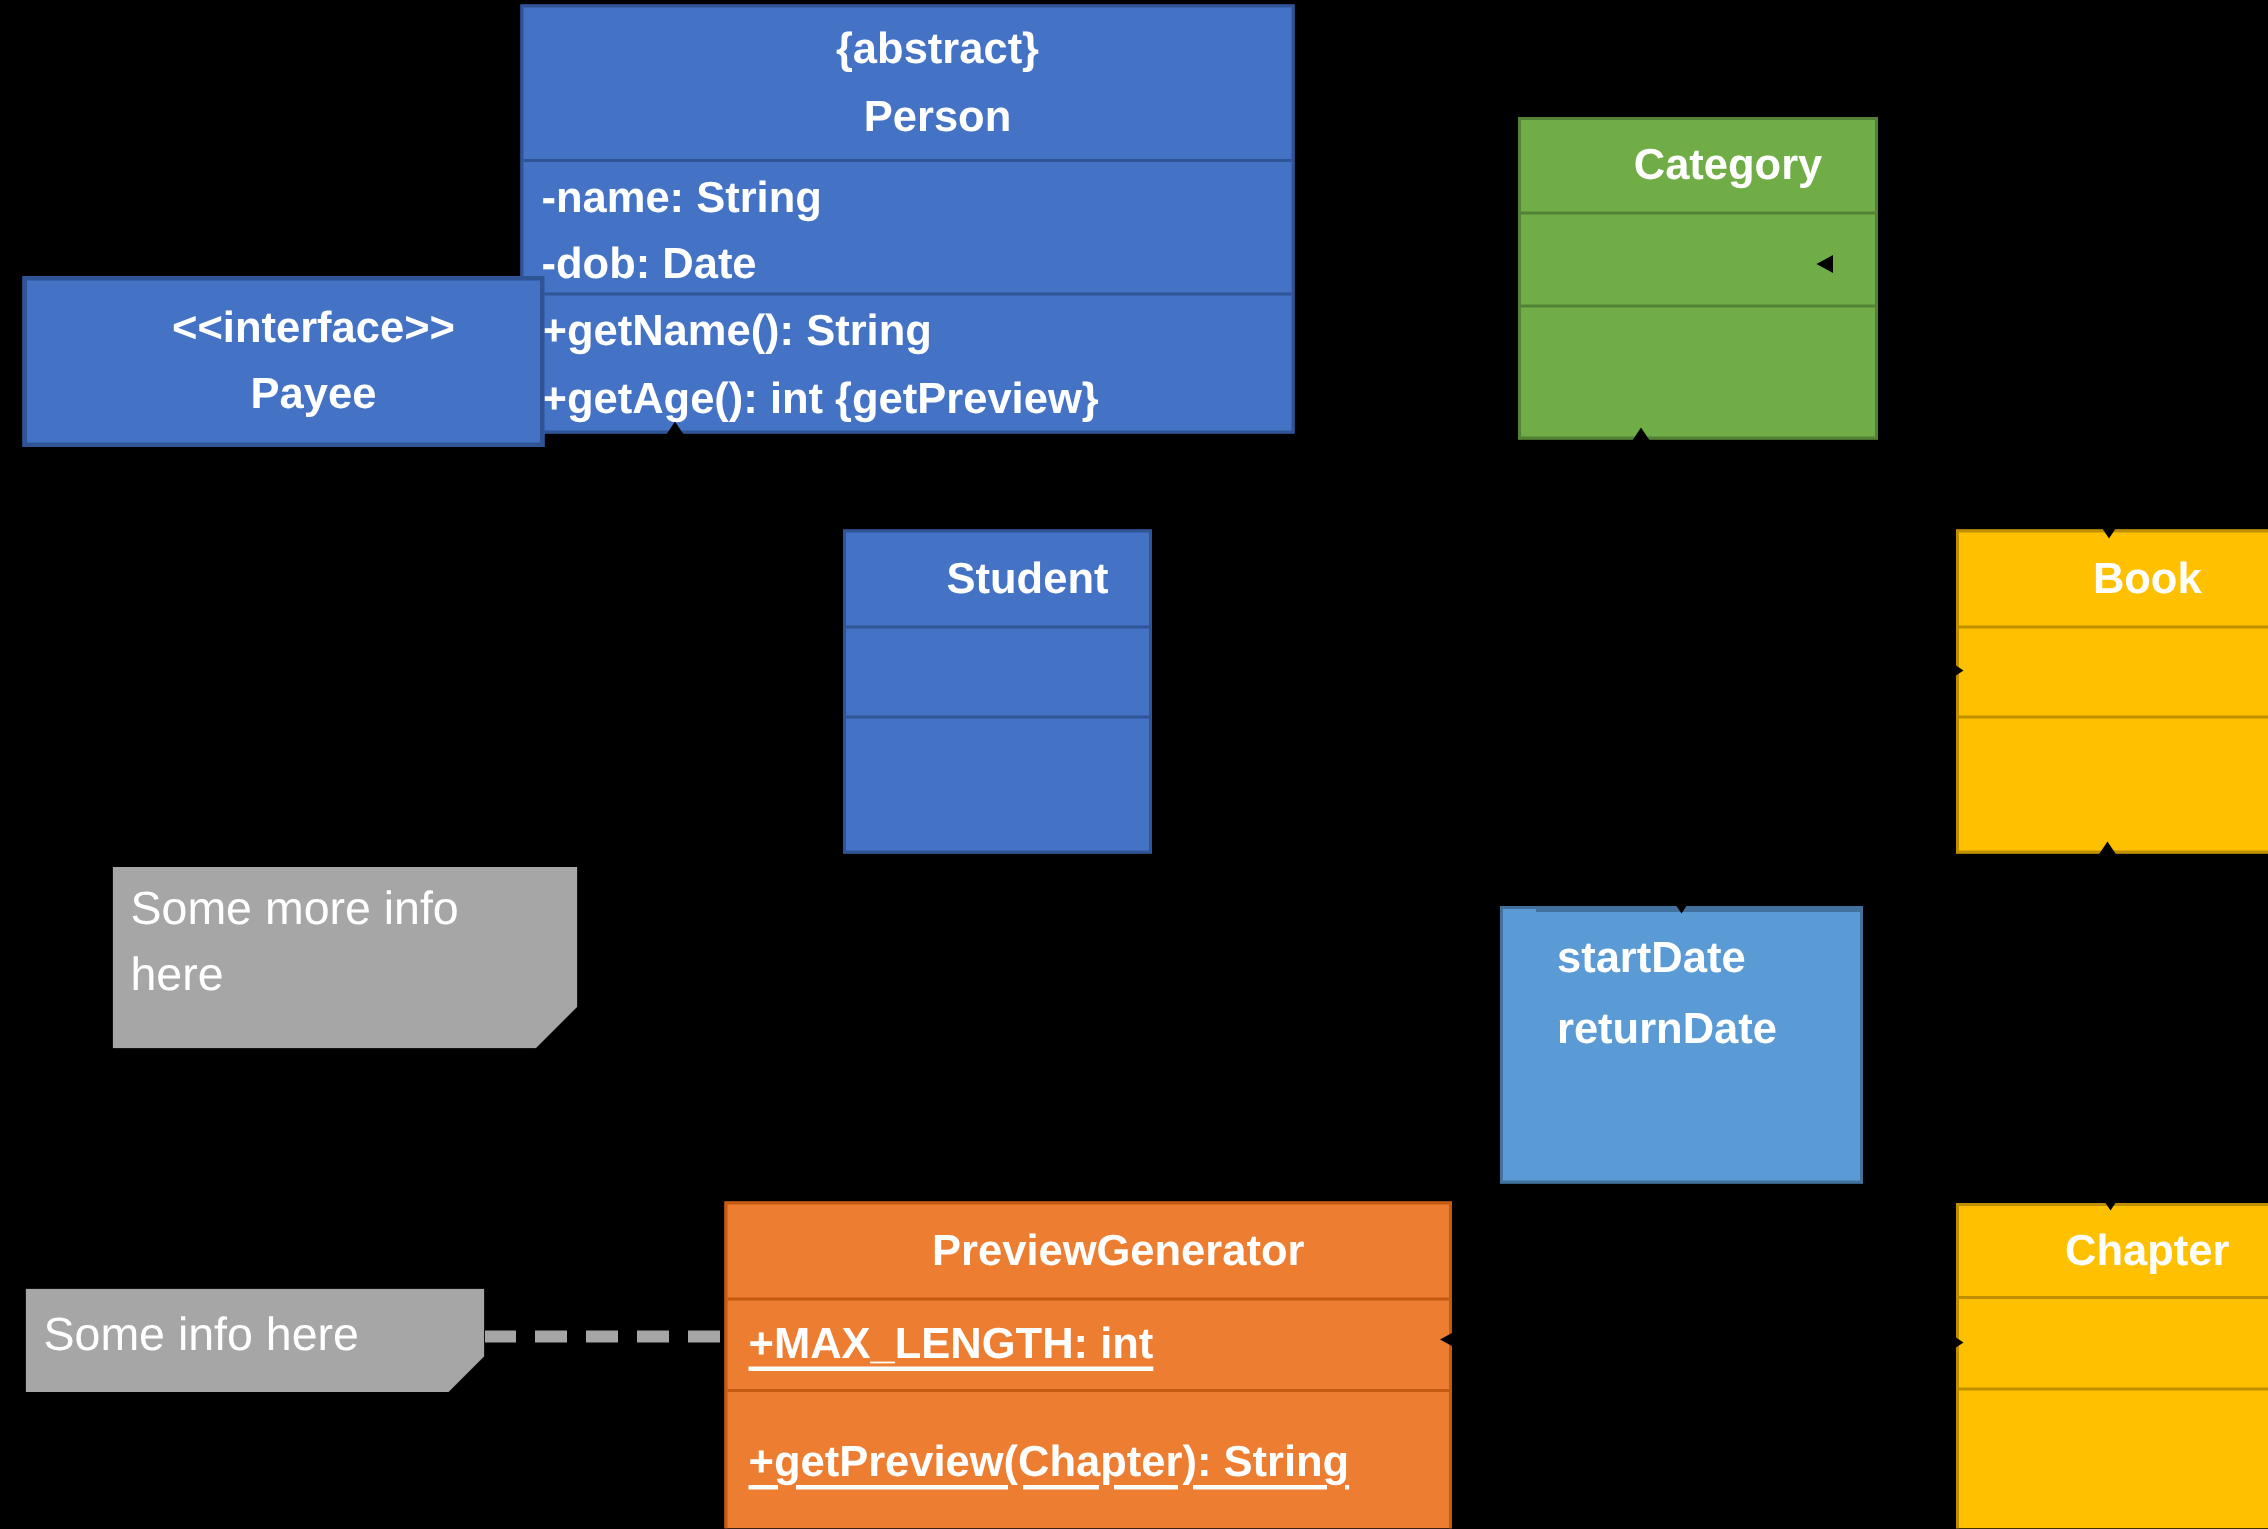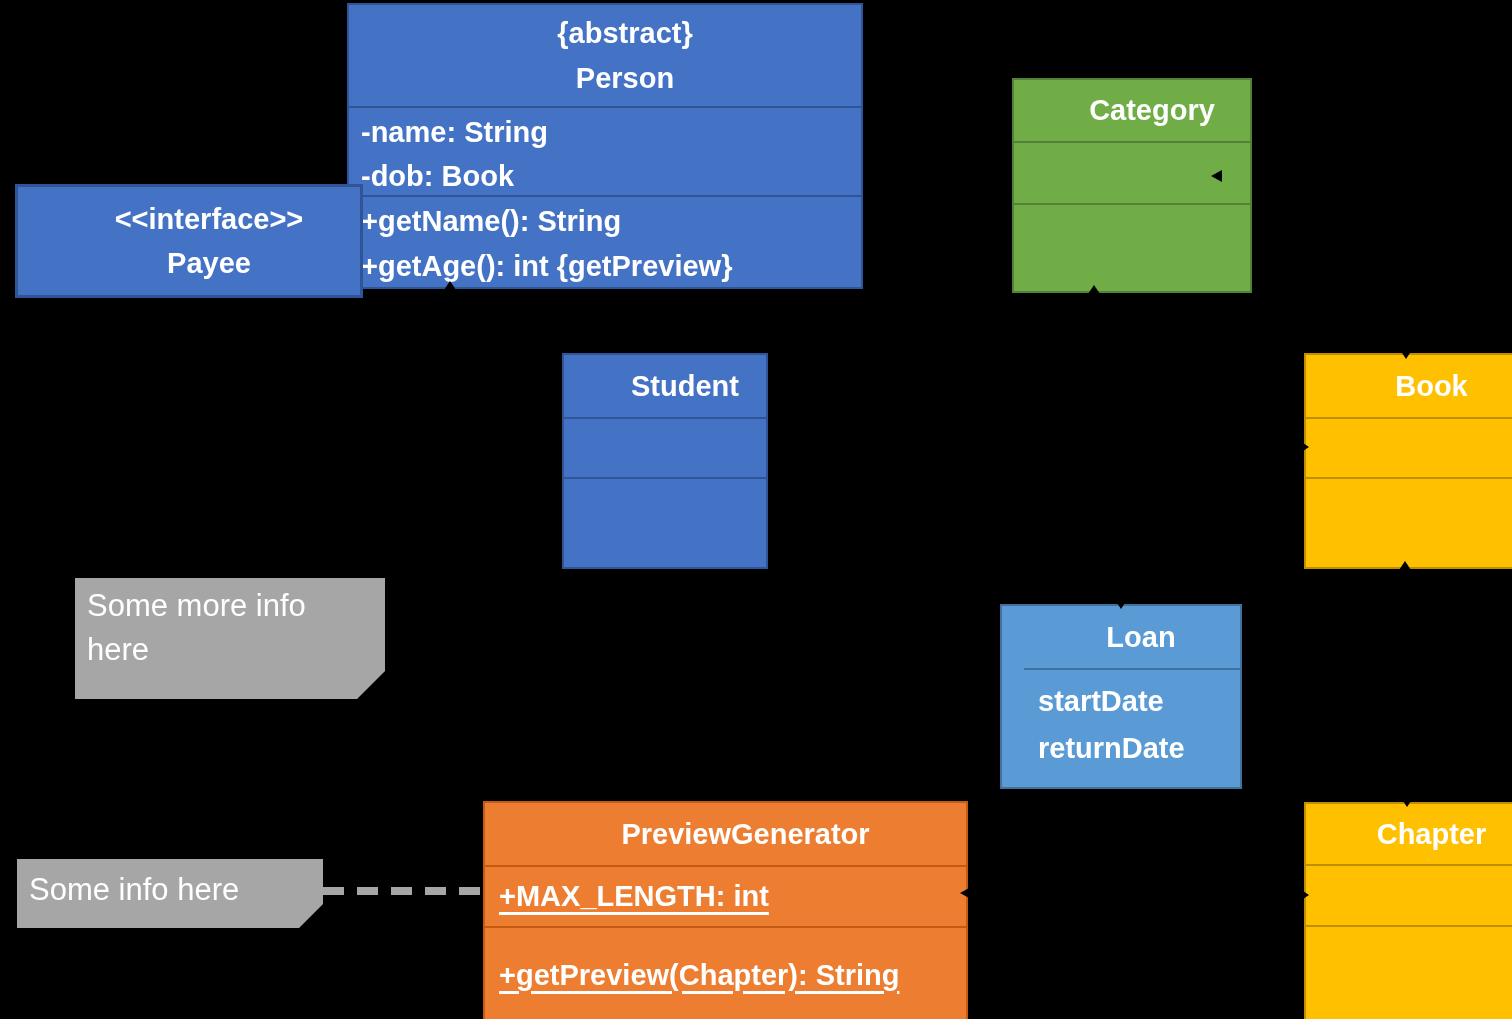--- a/index.html
+++ b/index.html
@@ -50,21 +50,21 @@
 
 <div id="canvas">
 
   <div class="box c-blue" style="left:347px;top:3px;width:516px;height:286px;">
     <div class="hdr" style="height:101px;">
       <span>{abstract}</span>
       <span>Person</span>
     </div>
     <div class="sec lines" style="height:89px;">
       <div>-name: String</div>
-      <div>-dob: Book</div>
+      <div>-dob: Date</div>
     </div>
     <div class="sec fill lines" style="line-height:45px;">
       <div>+getName(): String</div>
       <div>+getAge(): int {getPreview}</div>
     </div>
   </div>
 
   <div class="box c-blue" style="left:15px;top:184px;width:348px;height:114px;border-width:3px;">
     <div class="hdr" style="flex:1 1 auto;line-height:44px;">
       <span>&lt;&lt;interface&gt;&gt;</span>
@@ -90,23 +90,20 @@
 
   <div class="box c-gold" style="left:1304px;top:353px;width:215px;height:216px;">
     <div class="hdr" style="height:62px;">
       <span>Book</span>
     </div>
     <div class="sec" style="height:60px;"></div>
     <div class="sec fill"></div>
   </div>
 
   <div class="box c-lblue" style="left:1000px;top:604px;width:242px;height:185px;">
-    <div class="hdr" style="height:62px;">
-      <span>Loan</span>
-    </div>
     <div class="sec fill lines" style="padding:8px 0 0 14px;line-height:47px;margin-left:22px;">
       <div>startDate</div>
       <div>returnDate</div>
     </div>
   </div>
 
   <div class="box c-orange" style="left:483px;top:801px;width:485px;height:232px;">
     <div class="hdr" style="height:62px;">
       <span>PreviewGenerator</span>
     </div>

